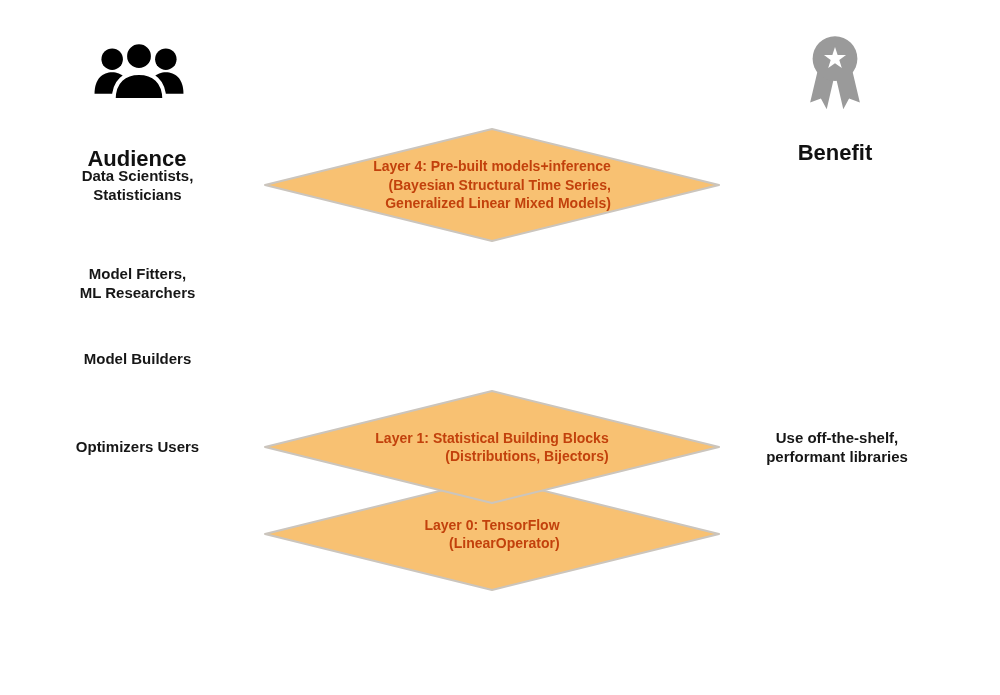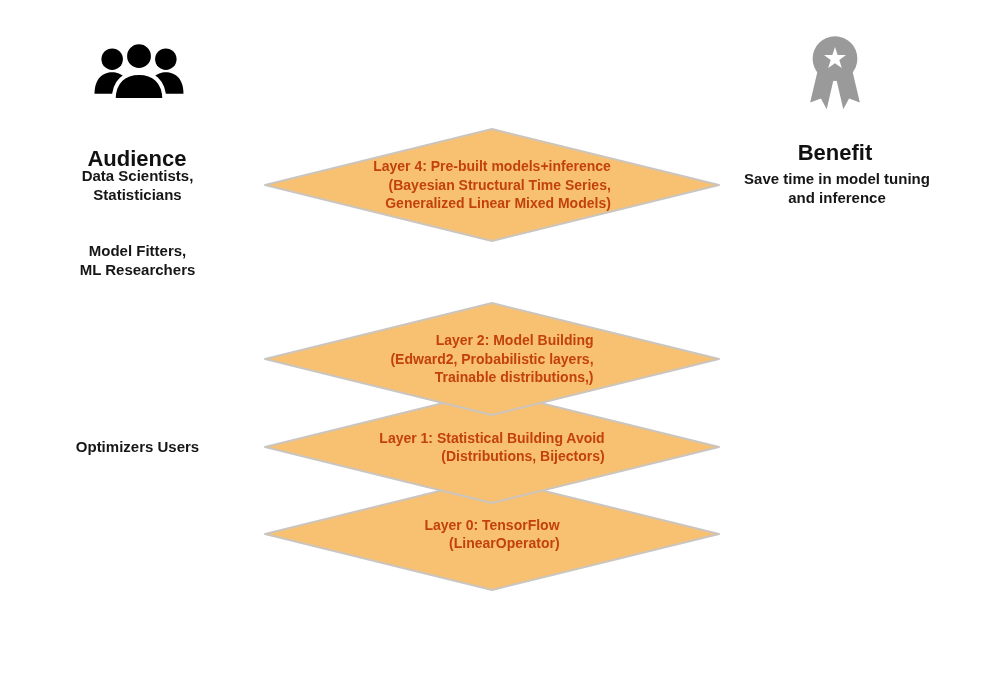--- a/index.html
+++ b/index.html
@@ -110,43 +110,36 @@
   <div class="abs side-label left-col" style="top:147px">Data Scientists,
 Statisticians</div>
   <div class="abs diamond" style="top:127px; z-index:50;">
     <svg viewBox="0 0 458 116" preserveAspectRatio="none">
         <polygon class="diamond-shape" points="229,2 456,58 229,114 2,58"></polygon>
       </svg>
     <div class="diamond-text">Layer 4: Pre-built models+inference
 (Bayesian Structural Time Series,
 Generalized Linear Mixed Models)</div>
   </div>
-  <div class="abs side-label right-col" style="top:150px">Save time in model tuning
-and inference</div>
 
-  <div class="abs side-label left-col" style="top:222px">Model Fitters,
+  <div class="abs side-label left-col" style="top:245px">Model Fitters,
 ML Researchers</div>
 
-  <div class="abs diamond" style="top:301px; z-index:30;">
-    <svg viewBox="0 0 458 116" preserveAspectRatio="none">
-        <polygon class="diamond-shape" points="229,2 456,58 229,114 2,58"></polygon>
-      </svg>
-    <div class="diamond-text">Layer 2: Model Building
-(Edward2, Probabilistic layers,
-Trainable distributions,)</div>
-  </div>
+  <div class="abs side-label left-col" style="top:321px">Model Builders</div>
 
   <div class="abs side-label left-col" style="top:409px">Optimizers Users</div>
   <div class="abs diamond" style="top:389px; z-index:20;">
     <svg viewBox="0 0 458 116" preserveAspectRatio="none">
         <polygon class="diamond-shape" points="229,2 456,58 229,114 2,58"></polygon>
       </svg>
-    <div class="diamond-text">Layer 1: Statistical Building Avoid
+    <div class="diamond-text">Layer 1: Statistical Building Blocks
 (Distributions, Bijectors)</div>
   </div>
+  <div class="abs side-label right-col" style="top:409px">Use off-the-shelf,
+performant libraries</div>
 
   <div class="abs diamond" style="top:476px; z-index:10;">
     <svg viewBox="0 0 458 116" preserveAspectRatio="none">
         <polygon class="diamond-shape" points="229,2 456,58 229,114 2,58"></polygon>
       </svg>
     <div class="diamond-text">Layer 0: TensorFlow
 (LinearOperator)</div>
   </div>
 
 </div>

